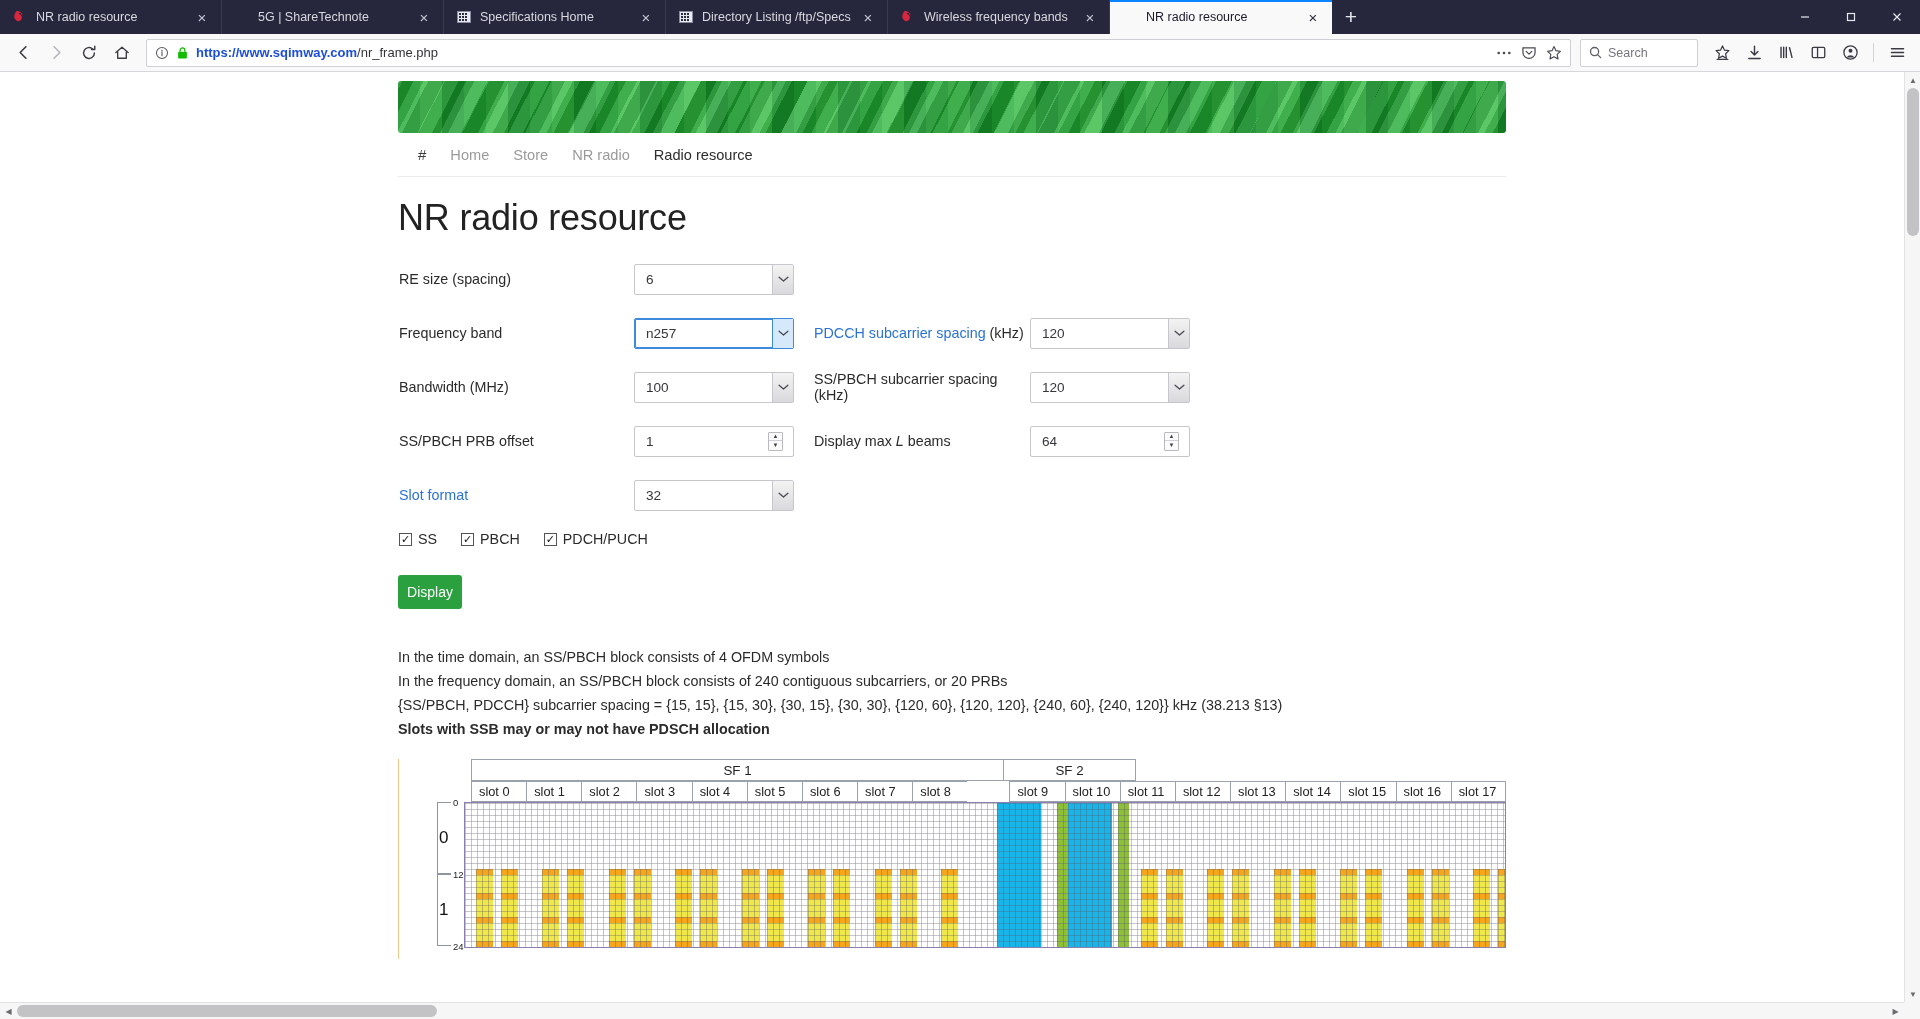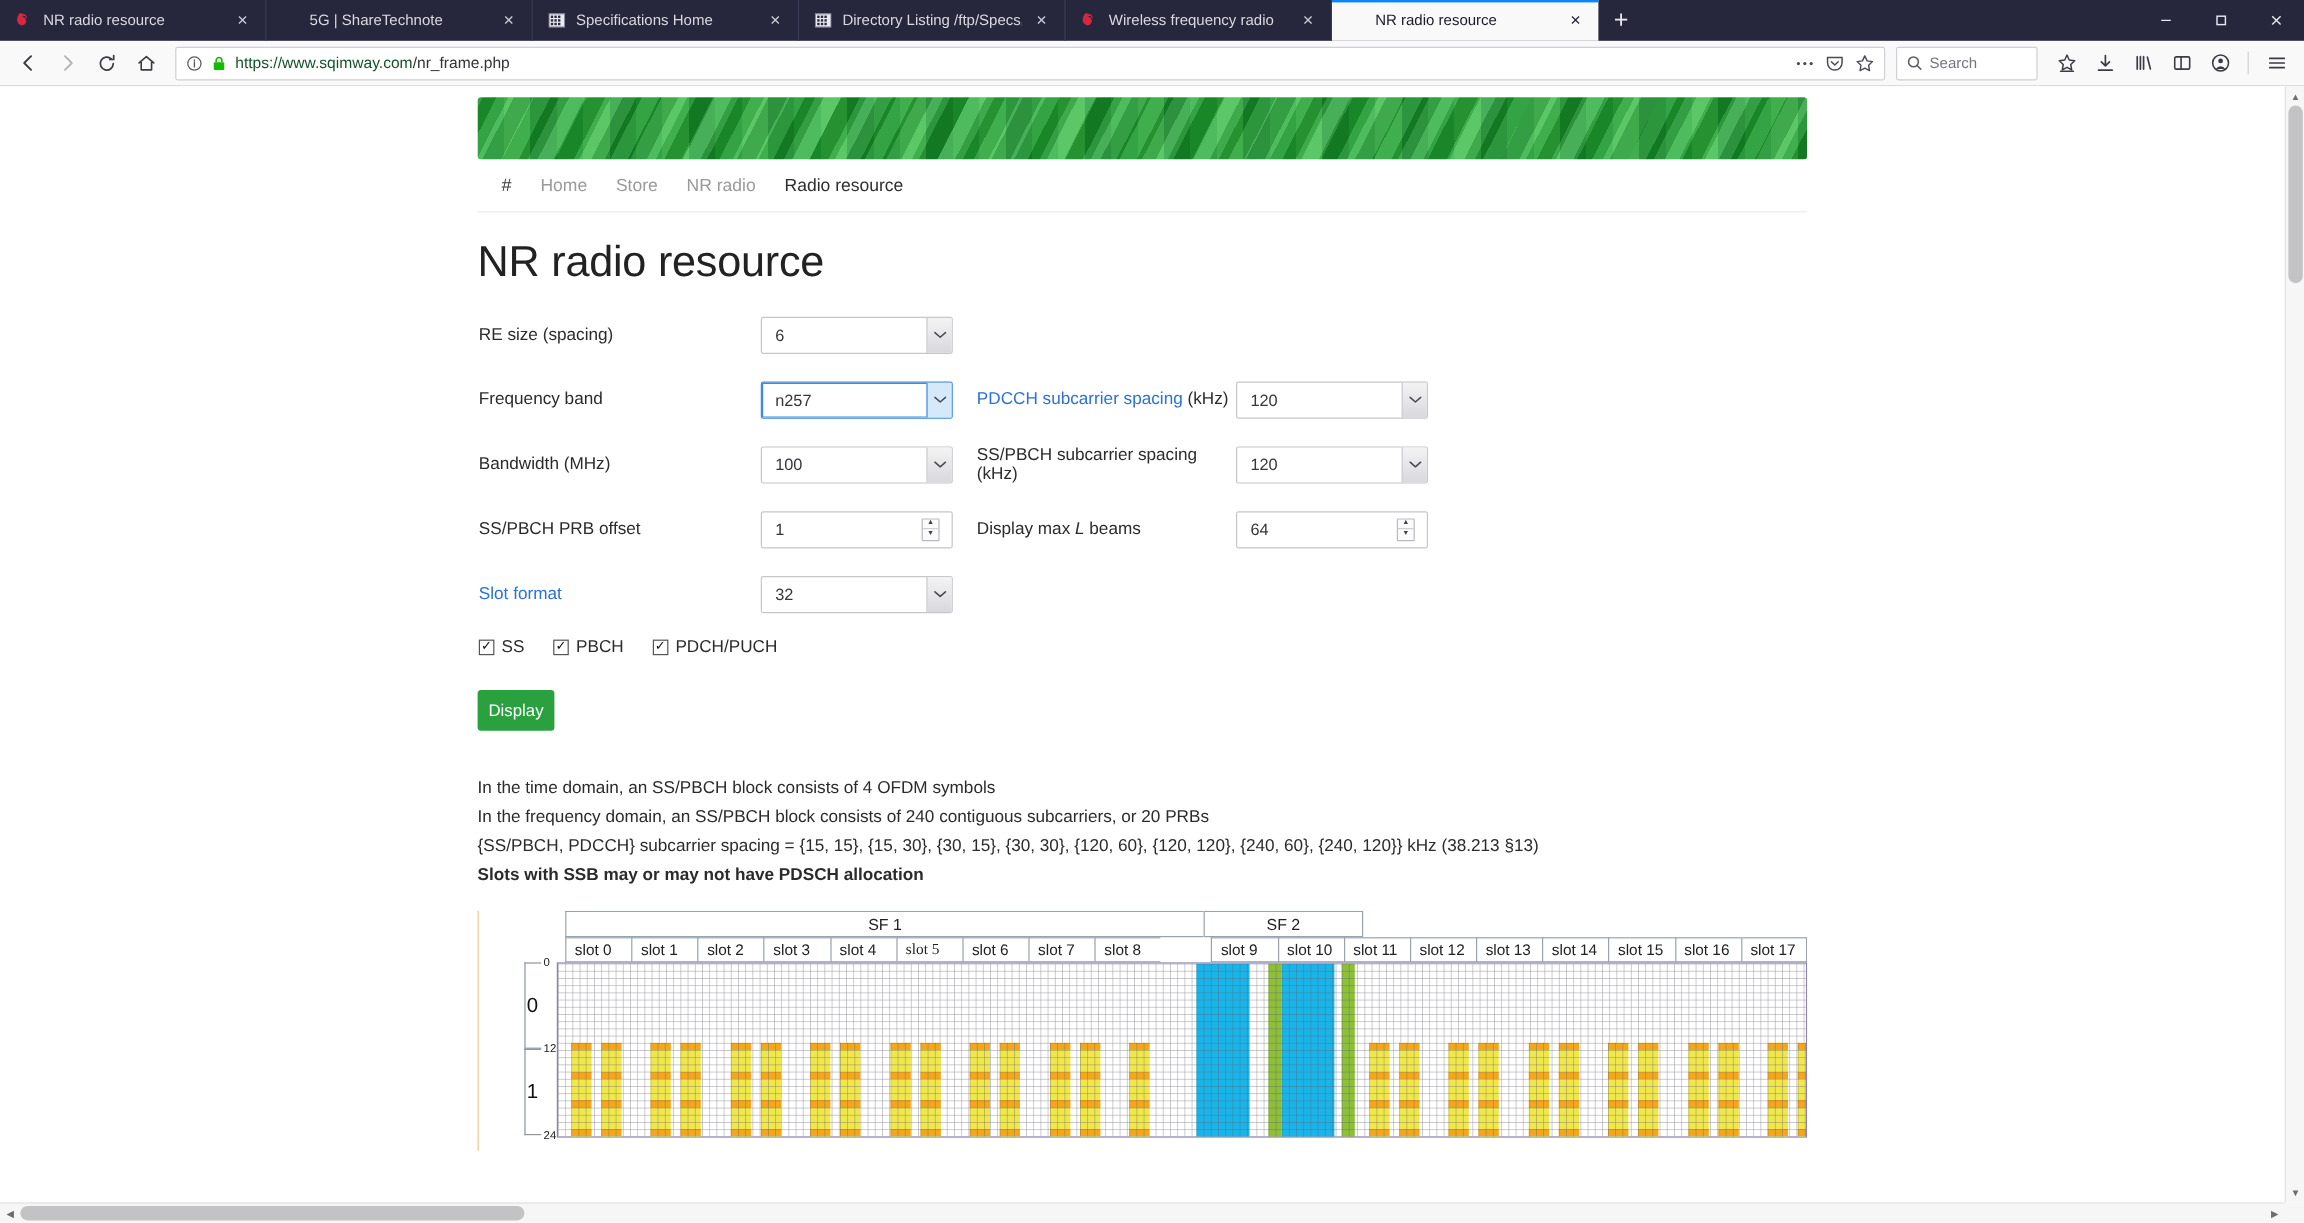--- a/index.html
+++ b/index.html
@@ -52,21 +52,21 @@
     flex: 0 0 38px;
   }
   .navbtn { width: 30px; height: 30px; display:flex; align-items:center; justify-content:center; color:#3b3b43; }
   .navbtn.disabled { color: #b5b5bd; }
   .urlbar {
     flex: 1 1 auto; height: 28px; margin: 0 6px; background: #fff;
     border: 1px solid #cfcfd5; border-radius: 2px;
     display: flex; align-items: center; padding: 0 8px; gap: 7px;
   }
   .urlbar .url { font-size: 13px; color: #32323a; flex: 1 1 auto; }
-  .urlbar .url .dim { color: #14532d; }
+  .urlbar .url .dim { color: #1d4ed8; font-weight: bold; }
   .urlbar .acts { display: flex; align-items: center; gap: 9px; color: #4a4a55; }
   .searchbar {
     width: 118px; height: 28px; background: #fff; border: 1px solid #cfcfd5; border-radius: 2px;
     display: flex; align-items: center; gap: 6px; padding: 0 8px; margin-right: 6px;
   }
   .searchbar .sph { font-size: 12.5px; color: #75757f; }
   .toolicons { display: flex; align-items: center; gap: 2px; }
   .toolicon { width: 30px; height: 30px; display:flex; align-items:center; justify-content:center; color:#3b3b43; }
   .toolsep { width: 1px; height: 19px; background: #d2d2d8; margin: 0 6px; }
 
@@ -296,21 +296,21 @@
           <span class="tablabel">Directory Listing /ftp/Specs/arc</span>
           <span class="tabclose">×</span>
         </div>
         <div class="tab">
           <span class="favicon">
             <svg width="15" height="15" viewBox="0 0 16 16">
               <path d="M3.5 1.2c2.4-.4 4 .6 5 2.2-1.1-.3-2.1 0-2.8.7 1.6.2 2.9 1.2 3.5 2.6.5 1.3.2 2.9-.8 4-1.3 1.4-3.4 1.6-4.9.5C1.6 9.9.9 7.6 1.5 5.4 2 3.5 3.5 1.2 3.5 1.2z" fill="#d7263d"></path>
               <path d="M7.2 2.1c1.4.6 2.3 1.9 2.6 3.3" fill="none" stroke="#d7263d" stroke-width="1"></path>
             </svg>
           </span>
-          <span class="tablabel">Wireless frequency radio</span>
+          <span class="tablabel">Wireless frequency bands</span>
           <span class="tabclose">×</span>
         </div>
         <div class="tab active">
           <span class="favicon"></span>
           <span class="tablabel">NR radio resource</span>
           <span class="tabclose">×</span>
         </div>
       </div>
     <div class="newtab">
       <span>+</span>
@@ -595,21 +595,21 @@
             <div class="sfrow" id="sf-host">
                 <div class="sfcell" style="width: 532px;">SF 1</div>
                 <div class="sfcell" style="width: 133px;">SF 2</div>
               </div>
             <div class="slotrow" id="slot-host">
                 <div class="slotcell" style="width: 66.5px; text-align: center;">slot 0</div>
                 <div class="slotcell" style="width: 66.5px;">slot 1</div>
                 <div class="slotcell" style="width: 66.5px;">slot 2</div>
                 <div class="slotcell" style="width: 66.5px;">slot 3</div>
                 <div class="slotcell" style="width: 66.5px;">slot 4</div>
-                <div class="slotcell" style="width: 66.5px; font-family: Liberation Serif, serif;">slot 5</div>
+                <div class="slotcell" style="width: 66.5px;">slot 5</div>
                 <div class="slotcell" style="width: 66.5px;">slot 6</div>
                 <div class="slotcell" style="width: 66.5px;">slot 7</div>
                 <div class="slotcell" style="width: 66.5px;">slot 8</div>
                 <div class="slotcell" style="width: 66.5px; margin-left: 42px;">slot 9</div>
                 <div class="slotcell" style="width: 66.5px;">slot 10</div>
                 <div class="slotcell" style="width: 66.5px;">slot 11</div>
                 <div class="slotcell" style="width: 66.5px;">slot 12</div>
                 <div class="slotcell" style="width: 66.5px;">slot 13</div>
                 <div class="slotcell" style="width: 66.5px;">slot 14</div>
                 <div class="slotcell" style="width: 66.5px;">slot 15</div>

